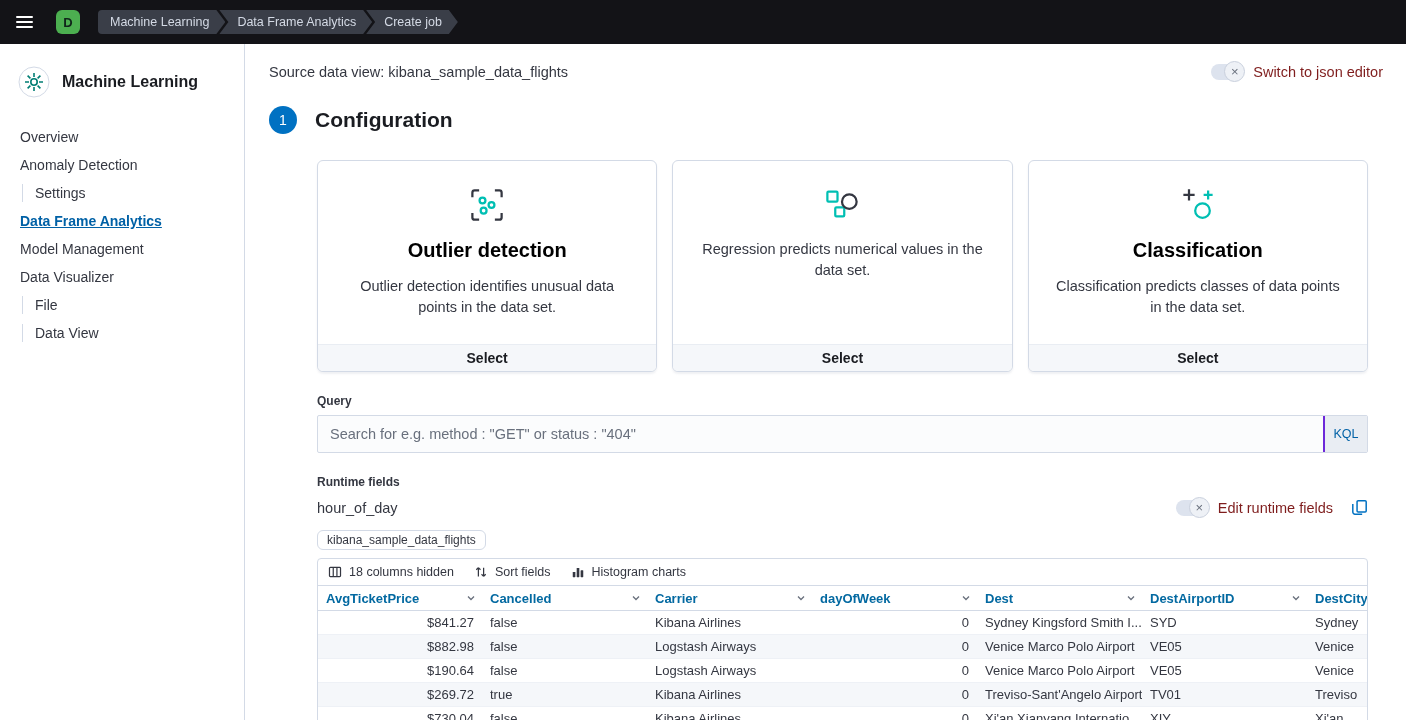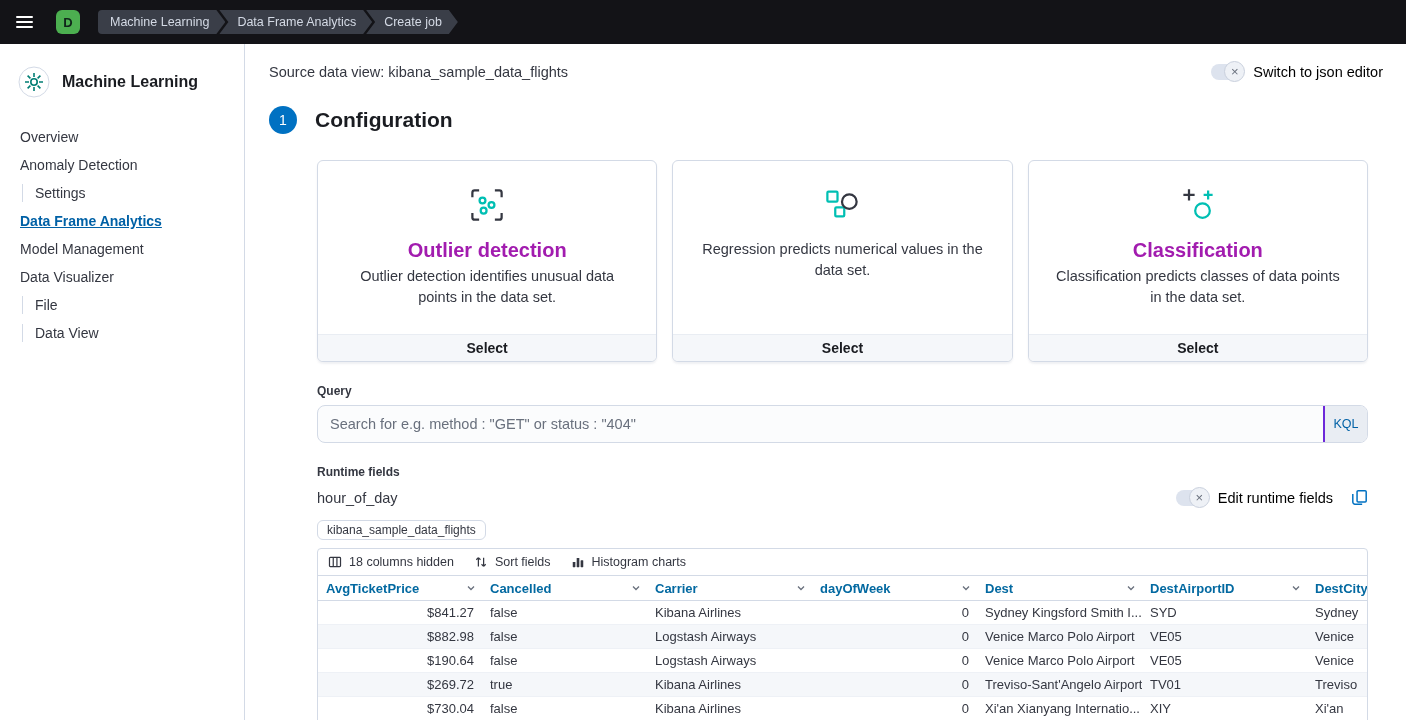--- a/index.html
+++ b/index.html
@@ -31,21 +31,21 @@
   .side-head { display: flex; align-items: center; gap: 12px; margin-bottom: 30px; padding-left: 2px; }
   .side-title { font-size: 16px; font-weight: 700; color: #1a1c21; }
   .nav-item { display: block; font-size: 14px; color: #343741; line-height: 18px; margin-bottom: 10px;
               padding: 0 0 0 4px; cursor: pointer; text-decoration: none; }
   .nav-item.sub { margin-left: 6px; border-left: 1px solid #d3dae6; padding-left: 12px; }
   .nav-item.active { color: #0061a6; font-weight: 700; text-decoration: underline; }
 
   
   .source-row { display: flex; justify-content: space-between; align-items: center; margin-top: 2px; }
   .source-label { font-size: 14.5px; color: #343741; }
-  .toggle-group { display: flex; align-items: center; gap: 12px; color: #000000; font-size: 14.5px; }
+  .toggle-group { display: flex; align-items: center; gap: 12px; color: #7f1d1d; font-size: 14.5px; }
   .switch { position: relative; display: inline-block; width: 30px; height: 16px; border-radius: 8px;
             background: #dde3ee; cursor: pointer; flex-shrink: 0; }
   .switch .knob { position: absolute; right: -4px; top: -3px; width: 21px; height: 21px; border-radius: 50%;
                   background: #eef1f6; border: 1px solid #c9d0dd; color: #69707d; font-size: 13px;
                   line-height: 19px; text-align: center; }
   .switch .knob::after { content: "\00d7"; }
 
   
   .step-head { display: flex; align-items: center; gap: 18px; margin-top: 26px; }
   .step-num { width: 28px; height: 28px; border-radius: 50%; background: #0071c2; color: #fff;
@@ -53,28 +53,28 @@
   .step-title { font-size: 21px; font-weight: 700; color: #1a1c21; }
   .step-content { margin-left: 48px; margin-right: 15px; }
 
   
   .cards { display: flex; gap: 15px; margin-top: 26px; }
   .card { flex: 1; border: 1px solid #d3dae6; border-radius: 6px; background: #fff;
           box-shadow: 0 2px 2px rgba(152,162,179,.15); display: flex; flex-direction: column;
           overflow: hidden; cursor: pointer; }
   .card-body { padding: 26px 24px 26px; text-align: center; flex: 1; }
   .card-icon { display: inline-block; margin-bottom: 12px; }
-  .card-title { font-size: 20px; font-weight: 700; color: #a21caf; margin-bottom: 4px; }
+  .card-title { font-size: 20px; font-weight: 700; color: #000000; margin-bottom: 14px; }
   .card-desc { font-size: 14.5px; line-height: 21px; color: #343741; }
   .card-footer { background: #f5f7fa; border-top: 1px solid #e9edf3; text-align: center;
                  padding: 5px 0; font-size: 14px; font-weight: 700; color: #1a1c21; cursor: pointer; }
 
   
   .field-label { font-size: 12px; font-weight: 700; color: #343741; margin-top: 22px; }
-  .query-bar { display: flex; margin-top: 7px; height: 38px; border: 1px solid #d3dae6; border-radius: 8px;
+  .query-bar { display: flex; margin-top: 7px; height: 38px; border: 1px solid #d3dae6; border-radius: 2px;
                background: #fbfcfd; overflow: hidden; align-items: stretch; }
   .query-input { flex: 1; border: none; outline: none; background: transparent; padding: 0 12px;
                  font-size: 14.5px; font-family: "Liberation Sans", sans-serif; color: #343741; }
   .query-input::placeholder { color: #69707d; }
   .kql-btn { width: 44px; background: #e9edf3; border: none; border-left: 2px solid #6d28d9;
              color: #0061a6; font-size: 12.5px; font-weight: 400; cursor: pointer;
              font-family: "Liberation Sans", sans-serif; }
 
   
   .runtime-row { display: flex; justify-content: space-between; align-items: center; margin-top: 10px; }

